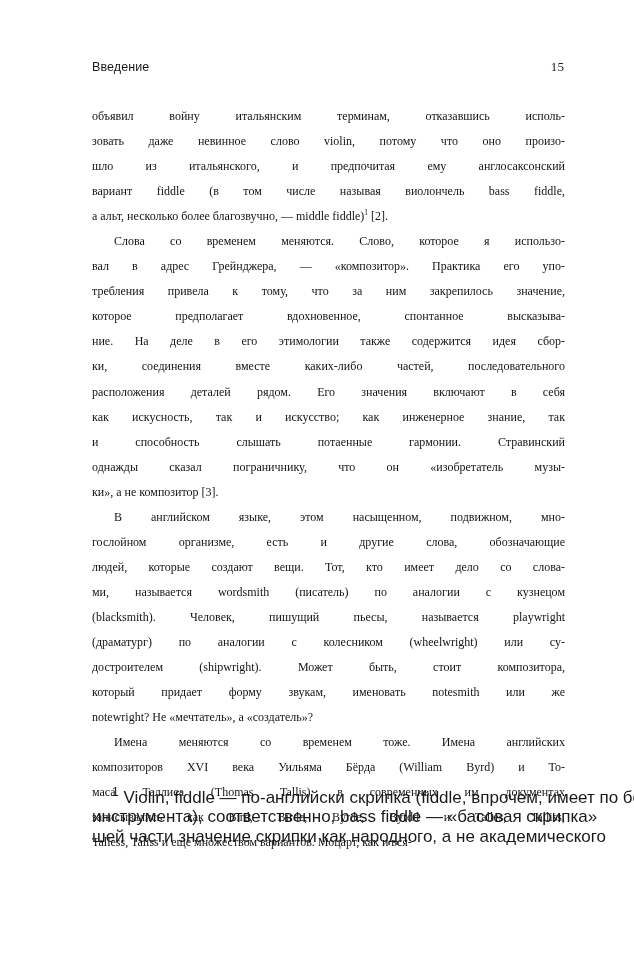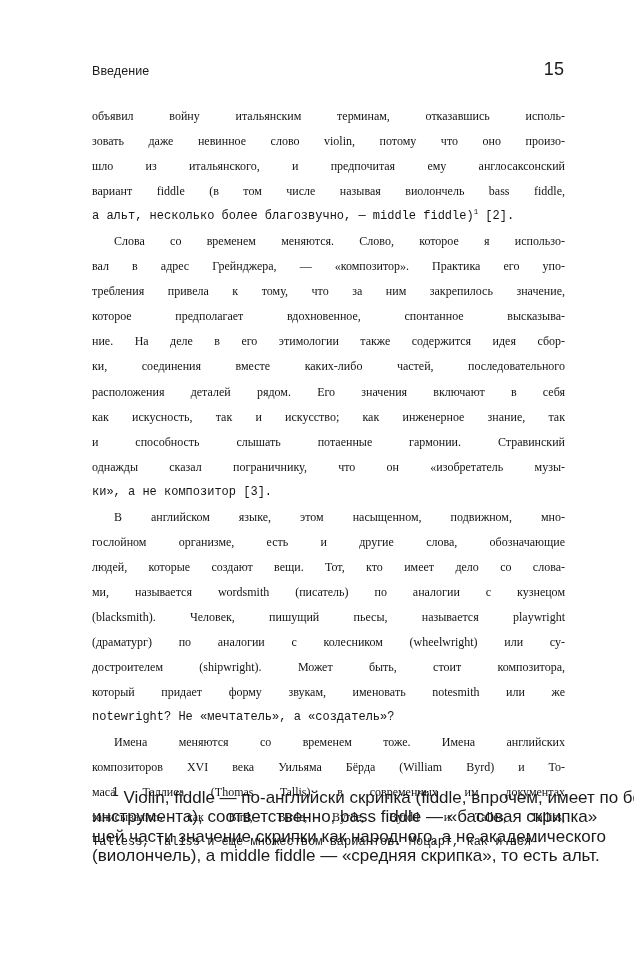--- a/index.html
+++ b/index.html
@@ -34,21 +34,22 @@
     color: #1a1a1a;
     letter-spacing: 0.1px;
   }
 
   .running-head .chapter-title {
     font-weight: 400;
   }
 
   .running-head .folio {
     font-weight: 400;
-    font-size: 18px;
+    font-size: 13px;
+    font-family: Liberation Serif, serif;
   }
 
   
   .body-text {
     position: absolute;
     left: 68px;
     top: 104px;
     width: 473px;
     font-family: "Liberation Serif", "DejaVu Serif", serif;
     font-size: 12px;
@@ -69,21 +70,20 @@
   
   .line {
     display: block;
     text-align: justify;
     text-align-last: justify;
     white-space: pre;
   }
 
   .line.last {
     text-align-last: left;
-    font-family: Liberation Mono, monospace;
   }
 
   .line.indent {
     text-indent: 22px;
   }
 
   sup {
     font-size: 0.62em;
     vertical-align: 0.62em;
     line-height: 0;
@@ -137,16 +137,15 @@
       <p><span class="line">объявил войну итальянским терминам, отказавшись исполь-</span><span class="line">зовать даже невинное слово violin, потому что оно произо-</span><span class="line">шло из итальянского, и предпочитая ему англосаксонский</span><span class="line">вариант fiddle (в том числе называя виолончель bass fiddle,</span><span class="line last">а альт, несколько более благозвучно, — middle fiddle)<sup>1</sup> [2].</span></p>
       <p><span class="line indent">Слова со временем меняются. Слово, которое я использо-</span><span class="line">вал в адрес Грейнджера, — «композитор». Практика его упо-</span><span class="line">требления привела к тому, что за ним закрепилось значение,</span><span class="line">которое предполагает вдохновенное, спонтанное высказыва-</span><span class="line">ние. На деле в его этимологии также содержится идея сбор-</span><span class="line">ки, соединения вместе каких-либо частей, последовательного</span><span class="line">расположения деталей рядом. Его значения включают в себя</span><span class="line">как искусность, так и искусство; как инженерное знание, так</span><span class="line">и способность слышать потаенные гармонии. Стравинский</span><span class="line">однажды сказал пограничнику, что он «изобретатель музы-</span><span class="line last">ки», а не композитор [3].</span></p>
       <p><span class="line indent">В английском языке, этом насыщенном, подвижном, мно-</span><span class="line">гослойном организме, есть и другие слова, обозначающие</span><span class="line">людей, которые создают вещи. Тот, кто имеет дело со слова-</span><span class="line">ми, называется wordsmith (писатель) по аналогии с кузнецом</span><span class="line">(blacksmith). Человек, пишущий пьесы, называется playwright</span><span class="line">(драматург) по аналогии с колесником (wheelwright) или су-</span><span class="line">достроителем (shipwright). Может быть, стоит композитора,</span><span class="line">который придает форму звукам, именовать notesmith или же</span><span class="line last">notewright? Не «мечтатель», а «создатель»?</span></p>
       <p><span class="line indent">Имена меняются со временем тоже. Имена английских</span><span class="line">композиторов XVI века Уильяма Бёрда (William Byrd) и То-</span><span class="line">маса Таллиса (Thomas Tallis) в современных им документах</span><span class="line">записывались как Bird, Birde, Byrde, Byrdd и Talles, Talliss,</span><span class="line last">Talless, Taliss и еще множеством вариантов. Моцарт, как и вся-</span></p>
     </div>
 
   <div class="footnote" id="footnote">
       <span class="fn-line first"><sup>1</sup> Violin, fiddle — по-английски скрипка (fiddle, впрочем, имеет по боль-</span>
       <span class="fn-line">инструмента), соответственно, bass fiddle — «басовая скрипка»</span>
       <span class="fn-line">шей части значение скрипки как народного, а не академического</span>
-      <span class="fn-line last">(виолончель), а middle fiddle — «средняя скрипка», то есть альт.</span>
     </div>
 
 </div>
 
 </body></html>

